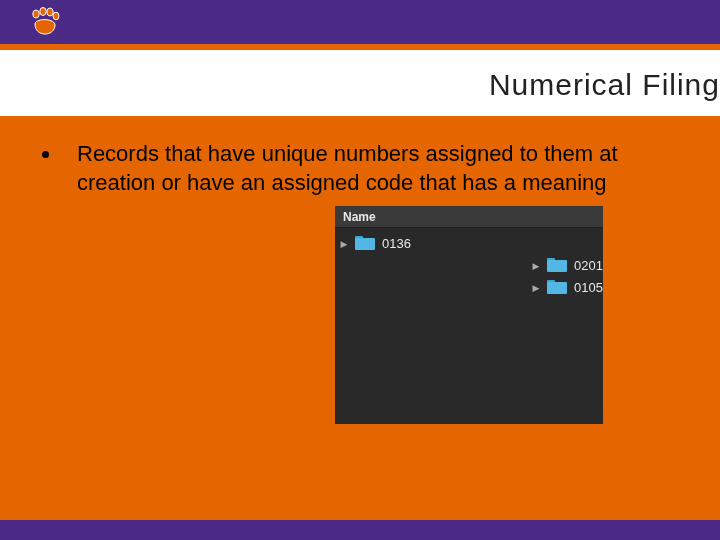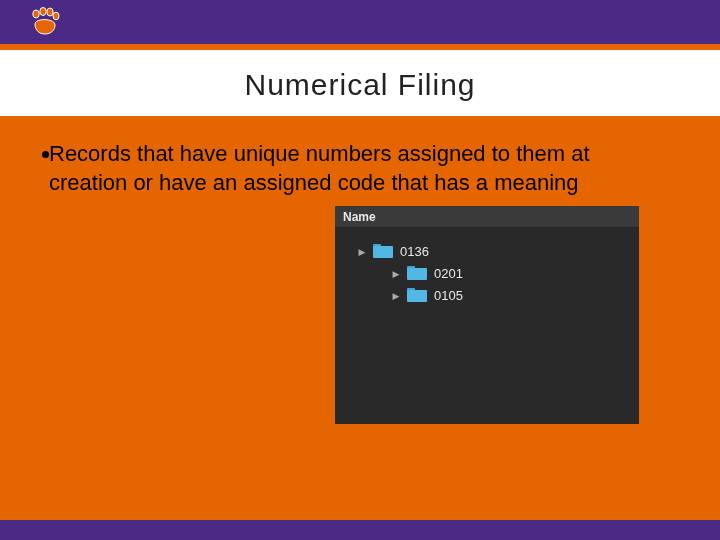--- a/index.html
+++ b/index.html
@@ -3,50 +3,50 @@
 <meta charset="utf-8">
 <style>
   * { box-sizing: border-box; margin: 0; padding: 0; }
   html, body { width: 720px; height: 540px; font-family: Arial, Helvetica, sans-serif; background: #fff; }
   .slide { width: 720px; height: 540px; display: flex; flex-direction: column; }
   .header { background: #4a2a84; height: 44px; position: relative; display: flex; align-items: center; }
   .logo { margin-left: 28px; }
   .paw-svg { display: block; }
   .accent-bar { height: 6px; background: #e56600; }
   .title-area { background: #fff; padding: 18px 0 14px 0; text-align: center; }
-  .title { font-size: 30px; letter-spacing: 1px; color: #222; font-weight: 400; }
+  .title { font-size: 30px; letter-spacing: 1px; color: #222; font-weight: 400; text-align: right; }
   .content { flex: 1; background: #e56600; position: relative; padding: 24px 42px 0 42px; }
-  .bullet-row { display: flex; align-items: flex-start; gap: 0; }
+  .bullet-row { display: flex; align-items: flex-start; gap: 28px; }
   .bullet-dot { width: 7px; height: 7px; border-radius: 50%; background: #000; margin-top: 11px; flex-shrink: 0; }
   .bullet-text { color: #000; font-size: 22px; line-height: 1.3; max-width: 560px; }
   .finder {
     position: absolute;
     left: 335px;
     top: 90px;
-    width: 304px;
+    width: 268px;
     height: 218px;
     background: #292929;
     font-family: "Helvetica Neue", Arial, sans-serif;
     font-size: 13px;
     color: #ddd;
   }
   .finder-header {
     height: 22px;
     background: #3a3a3a;
     border-bottom: 1px solid #222;
     display: flex;
     align-items: center;
     padding-left: 8px;
     font-weight: 600;
     color: #e8e8e8;
     font-size: 12px;
   }
-  .tree { padding: 12px 0 0 0; margin-left: 18px; }
+  .tree { padding: 4px 0 0 0; }
   .row { display: flex; align-items: center; height: 22px; padding-left: 4px; gap: 4px; }
-  .row.child { padding-left: 38px; }
+  .row.child { padding-left: 38px; justify-content: flex-end; }
   .arrow { width: 10px; text-align: center; font-size: 11px; color: #aaa; line-height: 1; }
   .arrow.right::before { content: "▶"; font-size: 9px; }
   .arrow.down::before { content: "▼"; font-size: 9px; }
   .folder {
     width: 20px; height: 14px; position: relative; margin: 0 3px 0 2px;
   }
   .folder::before {
     content: ""; position: absolute; left: 0; top: 0;
     width: 8px; height: 3px; background: #3da6d4;
     border-radius: 1px 1px 0 0;

